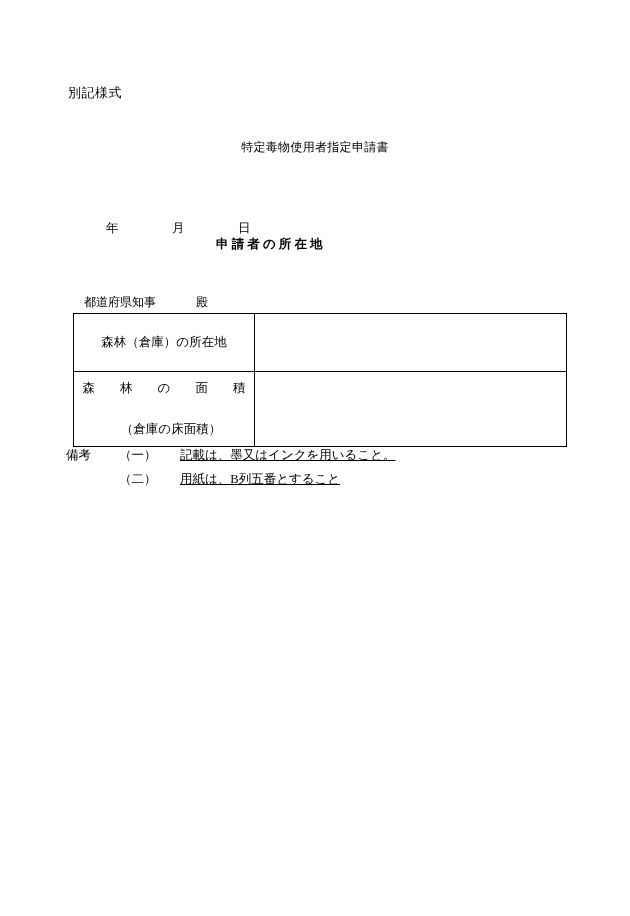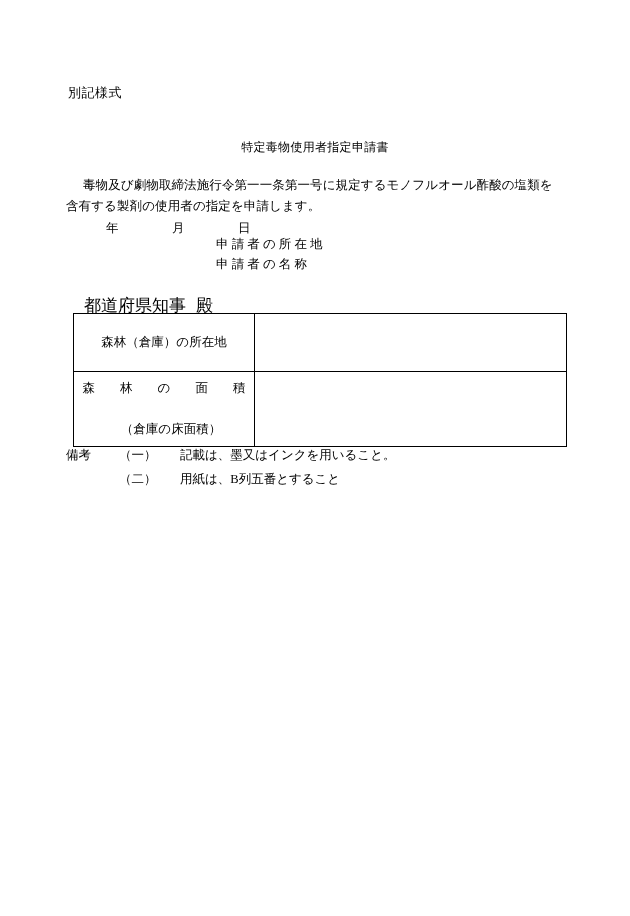--- a/index.html
+++ b/index.html
@@ -63,31 +63,32 @@
     position: absolute;
     left: 216px;
     top: 234px;
     font-size: 12.5px;
     line-height: 20px;
   }
   .applicant-block .row {
     position: relative;
     height: 20px;
     white-space: nowrap;
+    font-weight: bold;
   }
   .seal {
     position: absolute;
     left: 165px;
     top: 0;
   }
   .governor {
     position: absolute;
     left: 84px;
     top: 294px;
-    font-size: 17px;
+    font-size: 12px;
     white-space: nowrap;
   }
   .governor .dono {
     position: absolute;
     left: 112px;
     top: 0;
   }
 
   table.form-table {
     position: absolute;
@@ -117,45 +118,41 @@
   .notes {
     position: absolute;
     left: 66px;
     top: 443px;
     font-size: 12.5px;
     line-height: 24px;
   }
   .notes .nrow { position: relative; height: 24px; white-space: nowrap; }
   .notes .nlabel { position: absolute; left: 0; }
   .notes .nnum { position: absolute; left: 53px; }
-  .notes .ntext { position: absolute; left: 114px; }
+  .notes .ntext { position: absolute; left: 114px; text-decoration: underline; }
 </style>
 </head>
 <body>
 
 <div class="page">
 
   <div class="form-label">別記様式</div>
 
   <div class="doc-title">特定毒物使用者指定申請書</div>
 
-  <div class="body-text">毒物及び劇物取締法施行令第一一条第一号に規定するモノフルオール酢酸の塩類を含有する製剤の使用者の指定を申請します。</div>
 
   <div class="date-line">
     <span class="d-y">年</span>
     <span class="d-m">月</span>
     <span class="d-d">日</span>
   </div>
 
   <div class="applicant-block">
     <div class="row">
       <span>申 請 者 の 所 在 地</span>
-    </div>
-    <div class="row">
-      <span>申 請 者 の 名 称</span>
     </div>
   </div>
 
   <div class="governor">
     <span>都道府県知事</span>
     <span class="dono">殿</span>
   </div>
 
   <table class="form-table">
     <tbody>

